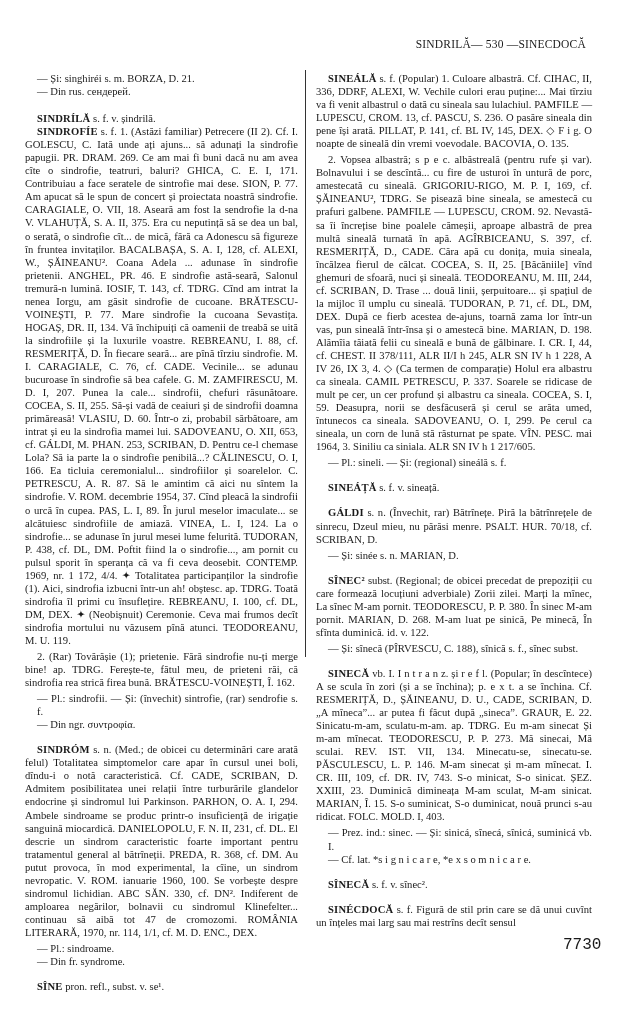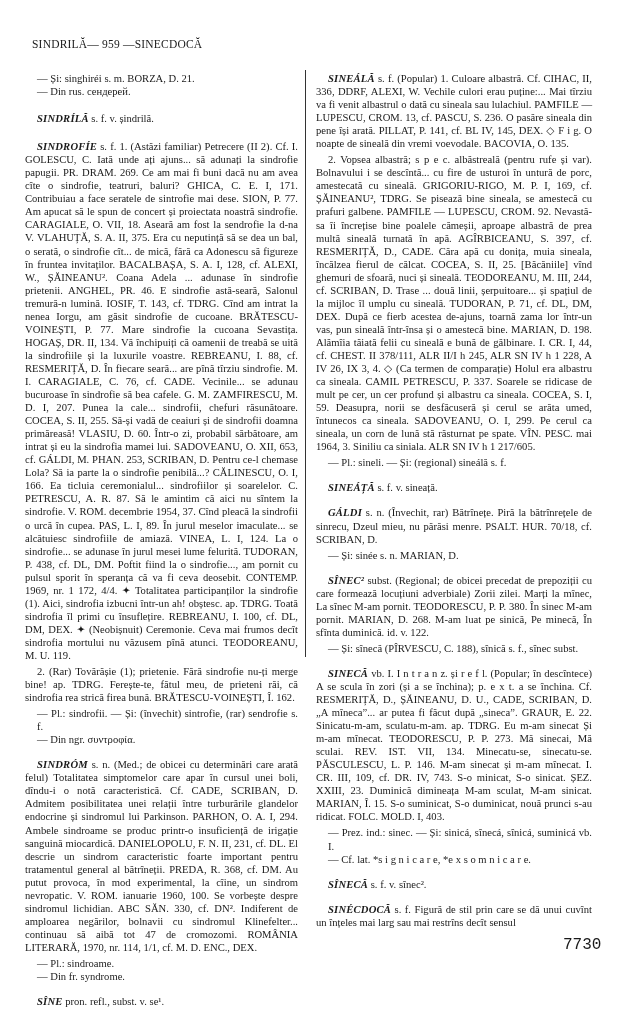--- a/index.html
+++ b/index.html
@@ -2,65 +2,65 @@
 <html><head>
 <meta charset="utf-8">
 <style>
   html, body { margin: 0; padding: 0; background: #ffffff; }
   body {
     width: 617px; height: 1024px; position: relative; overflow: hidden;
     font-family: "DejaVu Serif", "Liberation Serif", serif;
     color: #1a1a1a;
   }
   .running-head {
-    position: absolute; top: 38px; left: 32px; width: 566px;
-    display: flex; justify-content: flex-start; align-items: baseline;
+    position: absolute; top: 38px; left: 20px; width: 566px;
+    display: flex; justify-content: flex-end; align-items: baseline;
     font-family: "Liberation Serif", "DejaVu Serif", serif;
     font-size: 11.5px; letter-spacing: 0.2px;
   }
   .col {
     position: absolute; top: 72px;
     font-family: "Liberation Serif", "DejaVu Serif", serif;
     font-size: 10.6px; line-height: 13.05px;
     text-align: justify;
   }
   .col-left { left: 25px; width: 273px; }
   .col-right { left: 316px; width: 276px; }
   .col-rule {
     position: absolute; left: 305px; top: 70px; width: 1px; height: 587px;
     background: #333;
   }
   .entry { margin: 0 0 12px 0; }
   .entry p { margin: 0; text-indent: 12px; }
   .entry p.sub { text-indent: 12px; margin-top: 3px; }
   .entry p.dash { text-indent: 0; padding-left: 12px; margin-top: 3px; }
-  .hw { font-weight: bold; letter-spacing: 0.2px; font-style: italic; }
+  .hw { font-weight: bold; letter-spacing: 0.2px; }
   .page-num {
     position: absolute; left: 563px; top: 936px;
     font-family: Liberation Mono, monospace; font-size: 16px;
   }
 </style>
 </head>
 <body>
 
 <div class="running-head">
   <span>SINDRILĂ</span>
-  <span>— 959 —</span>
+  <span>— 530 —</span>
   <span>SINECDOCĂ</span>
 </div>
 
 <div class="col-rule"></div>
 
 <div class="col col-left">
   <div class="entry" style="margin-bottom:14px;">
     <p class="dash" style="margin-top:0">— Și: singhiréi s. m. BORZA, D. 21.</p>
     <p class="dash" style="margin-top:0">— Din rus. сендерей.</p>
   </div>
 
-  <div class="entry" style="margin-bottom:15px;">
+  <div class="entry" style="margin-bottom:0;">
     <p><span class="hw">SINDRÍLĂ</span><span> s. f. v. șindrilă.</span></p>
   </div>
 
   <div class="entry">
     <p><span class="hw">SINDROFÍE</span><span> s. f. 1. (Astăzi familiar) Petrecere (II 2). Cf. I. GOLESCU, C. Iată unde ați ajuns... să adunați la sindrofie papugii. PR. DRAM. 269. Ce am mai fi buni dacă nu am avea cîte o sindrofie, teatruri, baluri? GHICA, C. E. I, 171. Contribuiau a face seratele de sintrofie mai dese. SION, P. 77. Am apucat să le spun de concert și proiectata noastră sindrofie. CARAGIALE, O. VII, 18. Aseară am fost la sendrofie la d-na V. VLAHUȚĂ, S. A. II, 375. Era cu neputință să se dea un bal, o serată, o sindrofie cît... de mică, fără ca Adonescu să figureze în fruntea invitaților. BACALBAȘA, S. A. I, 128, cf. ALEXI, W., ȘĂINEANU². Coana Adela ... adunase în sindrofie prietenii. ANGHEL, PR. 46. E sindrofie astă-seară, Salonul tremură-n lumină. IOSIF, T. 143, cf. TDRG. Cînd am intrat la nenea Iorgu, am găsit sindrofie de cucoane. BRĂTESCU-VOINEȘTI, P. 77. Mare sindrofie la cucoana Sevastița. HOGAȘ, DR. II, 134. Vă închipuiți că oamenii de treabă se uită la sindrofiile și la luxurile voastre. REBREANU, I. 88, cf. RESMERIȚĂ, D. În fiecare seară... are pînă tîrziu sindrofie. M. I. CARAGIALE, C. 76, cf. CADE. Vecinile... se adunau bucuroase în sindrofie să bea cafele. G. M. ZAMFIRESCU, M. D. I, 207. Punea la cale... sindrofii, chefuri răsunătoare. COCEA, S. II, 255. Să-și vadă de ceaiuri și de sindrofii doamna primăreasă! VLASIU, D. 60. Într-o zi, probabil sărbătoare, am intrat și eu la sindrofia mamei lui. SADOVEANU, O. XII, 653, cf. GÁLDI, M. PHAN. 253, SCRIBAN, D. Pentru ce-l chemase Lola? Să ia parte la o sindrofie penibilă...? CĂLINESCU, O. I, 166. Ea ticluia ceremonialul... sindrofiilor și soarelelor. C. PETRESCU, A. R. 87. Să le amintim că aici nu sîntem la sindrofie. V. ROM. decembrie 1954, 37. Cînd pleacă la sindrofii o urcă în cupea. PAS, L. I, 89. În jurul meselor imaculate... se alcătuiesc sindrofiile de amiază. VINEA, L. I, 124. La o sindrofie... se adunase în jurul mesei lume felurită. TUDORAN, P. 438, cf. DL, DM. Poftit fiind la o sindrofie..., am pornit cu pulsul sporit în speranța că va fi ceva deosebit. CONTEMP. 1969, nr. 1 172, 4/4. ✦ Totalitatea participanților la sindrofie (1). Aici, sindrofia izbucni într-un ah! obștesc. ap. TDRG. Toată sindrofia îl primi cu însuflețire. REBREANU, I. 100, cf. DL, DM, DEX. ✦ (Neobișnuit) Ceremonie. Ceva mai frumos decît sindrofia mortului nu văzusem pînă atunci. TEODOREANU, M. U. 119.</span></p>
     <p class="sub">2. (Rar) Tovărășie (1); prietenie. Fără sindrofie nu-ți merge bine! ap. TDRG. Ferește-te, fătul meu, de prieteni răi, că sindrofia rea strică firea bună. BRĂTESCU-VOINEȘTI, Î. 162.</p>
     <p class="dash">— Pl.: sindrofii. — Și: (învechit) sintrofie, (rar) sendrofie s. f.</p>
     <p class="dash" style="margin-top:0">— Din ngr. συντροφία.</p>
   </div>
 

